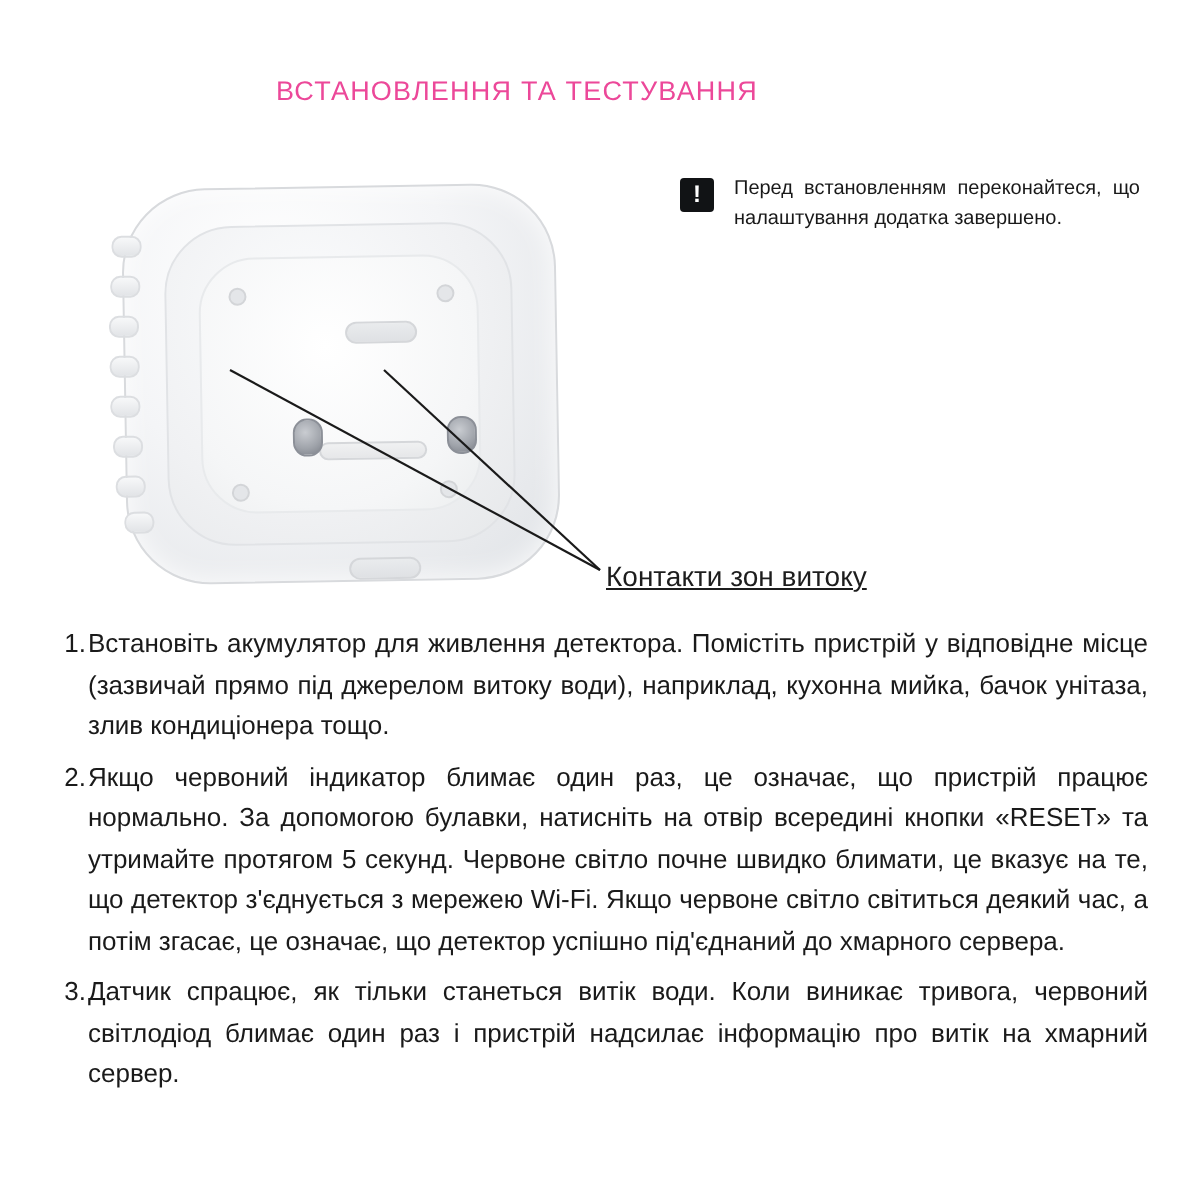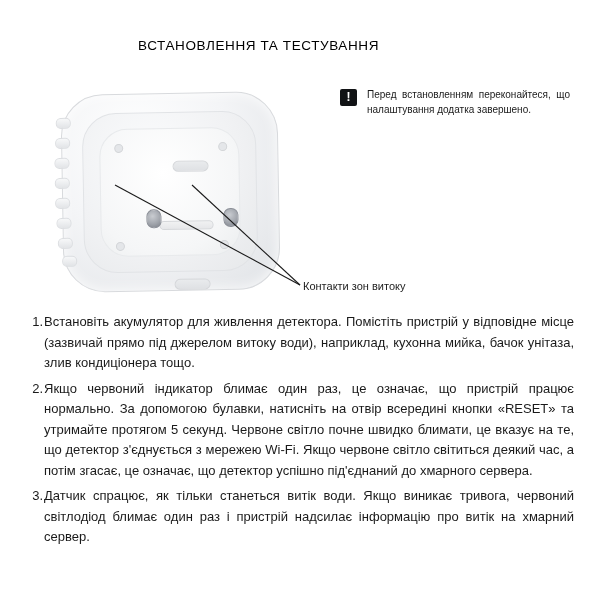--- a/index.html
+++ b/index.html
@@ -23,21 +23,21 @@
 
   
   .title {
     position: absolute;
     top: 38px;
     left: 0;
     width: 517px;
     text-align: center;
     font-size: 13.5px;
     letter-spacing: 0.6px;
-    color: #000000;
+    color: #ec4899;
     font-weight: 400;
   }
 
   
   .device-area {
     position: absolute;
     left: 40px;
     top: 75px;
     width: 290px;
     height: 230px;
@@ -119,22 +119,23 @@
     left: 0;
     top: 0;
     width: 600px;
     height: 320px;
     pointer-events: none;
   }
   .callout-label {
     position: absolute;
     left: 303px;
     top: 280px;
-    font-size: 11px;
+    font-size: 14px;
     color: #1d1d1d;
+    text-decoration: underline;
   }
 
   
   .note {
     position: absolute;
     left: 340px;
     top: 88px;
     width: 230px;
     display: flex;
     align-items: flex-start;
@@ -239,17 +240,17 @@
     <div class="step">
       <div class="step-num">1.</div>
       <div class="step-text">Встановіть акумулятор для живлення детектора. Помістіть пристрій у відповідне місце (зазвичай прямо під джерелом витоку води), наприклад, кухонна мийка, бачок унітаза, злив кондиціонера тощо.</div>
     </div>
     <div class="step">
       <div class="step-num">2.</div>
       <div class="step-text">Якщо червоний індикатор блимає один раз, це означає, що пристрій працює нормально. За допомогою булавки, натисніть на отвір всередині кнопки «RESET» та утримайте протягом 5 секунд. Червоне світло почне швидко блимати, це вказує на те, що детектор з'єднується з мережею Wi-Fi. Якщо червоне світло світиться деякий час, а потім згасає, це означає, що детектор успішно під'єднаний до хмарного сервера.</div>
     </div>
     <div class="step">
       <div class="step-num">3.</div>
-      <div class="step-text">Датчик спрацює, як тільки станеться витік води. Якщо виникає тривога, червоний світлодіод блимає один раз і пристрій надсилає інформацію про витік на хмарний сервер.</div>
+      <div class="step-text">Датчик спрацює, як тільки станеться витік води. Коли виникає тривога, червоний світлодіод блимає один раз і пристрій надсилає інформацію про витік на хмарний сервер.</div>
     </div>
   </div>
 
 </div>
 
 </body></html>

